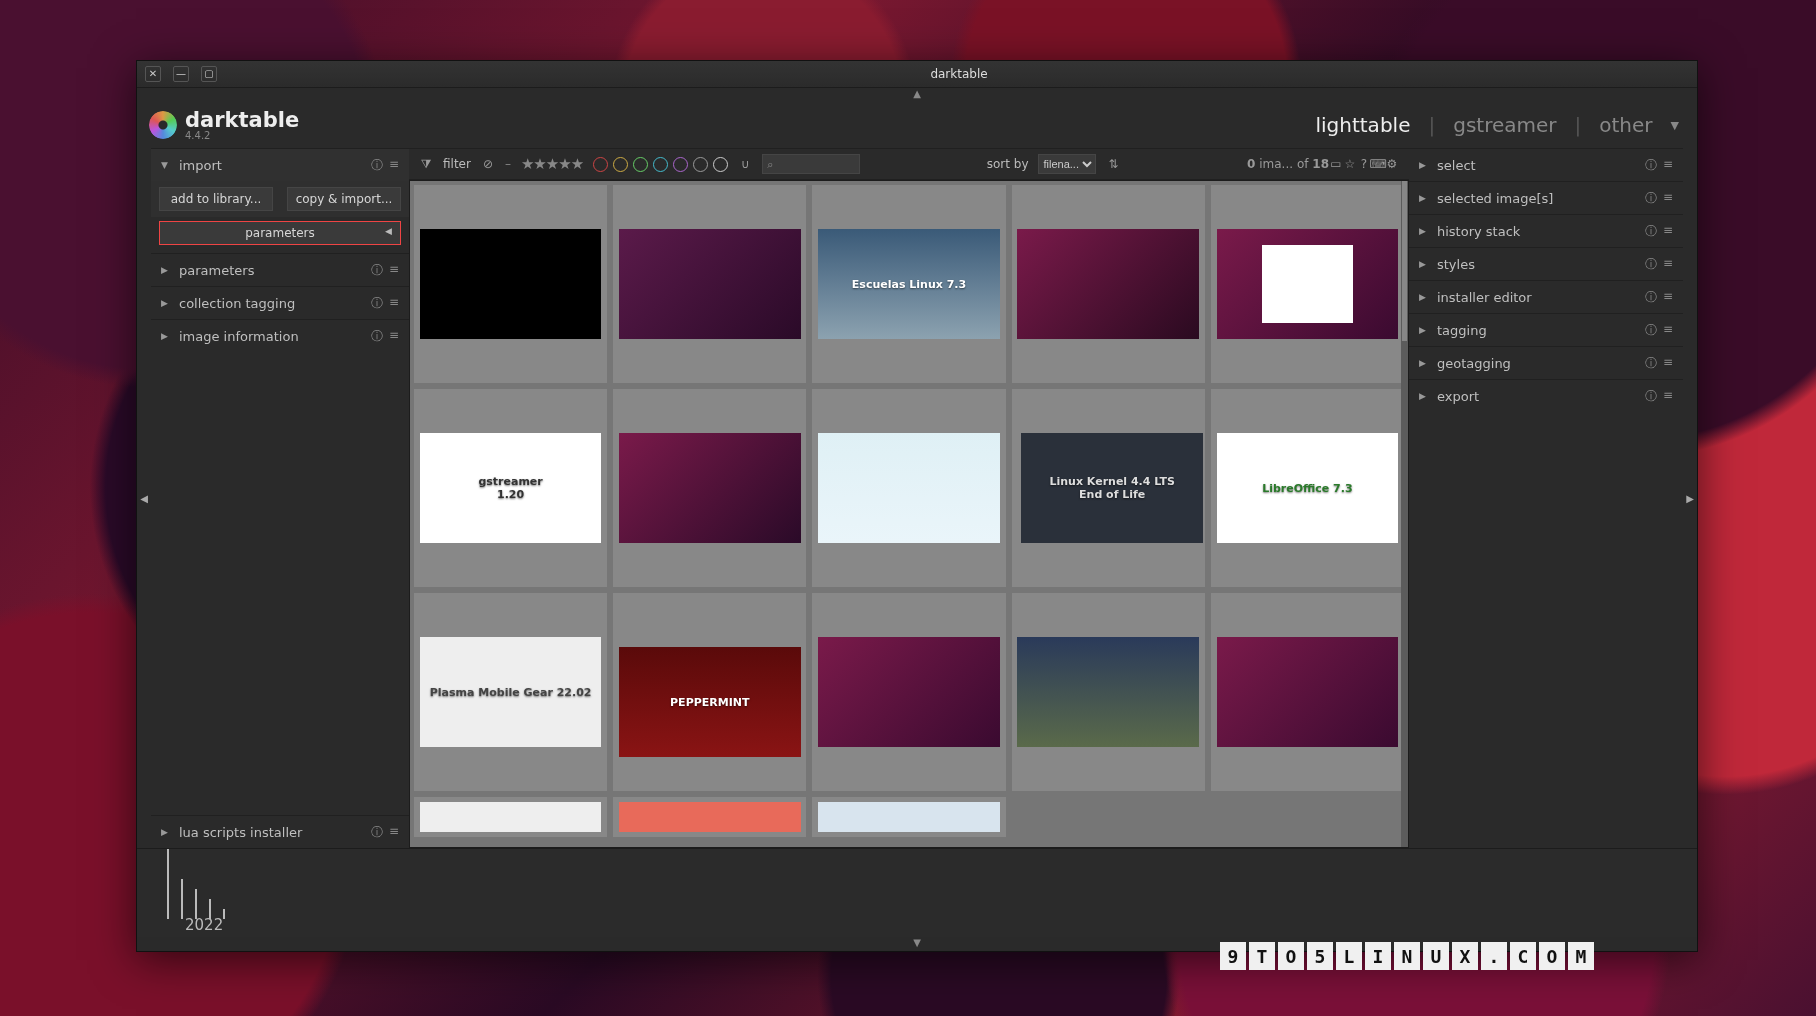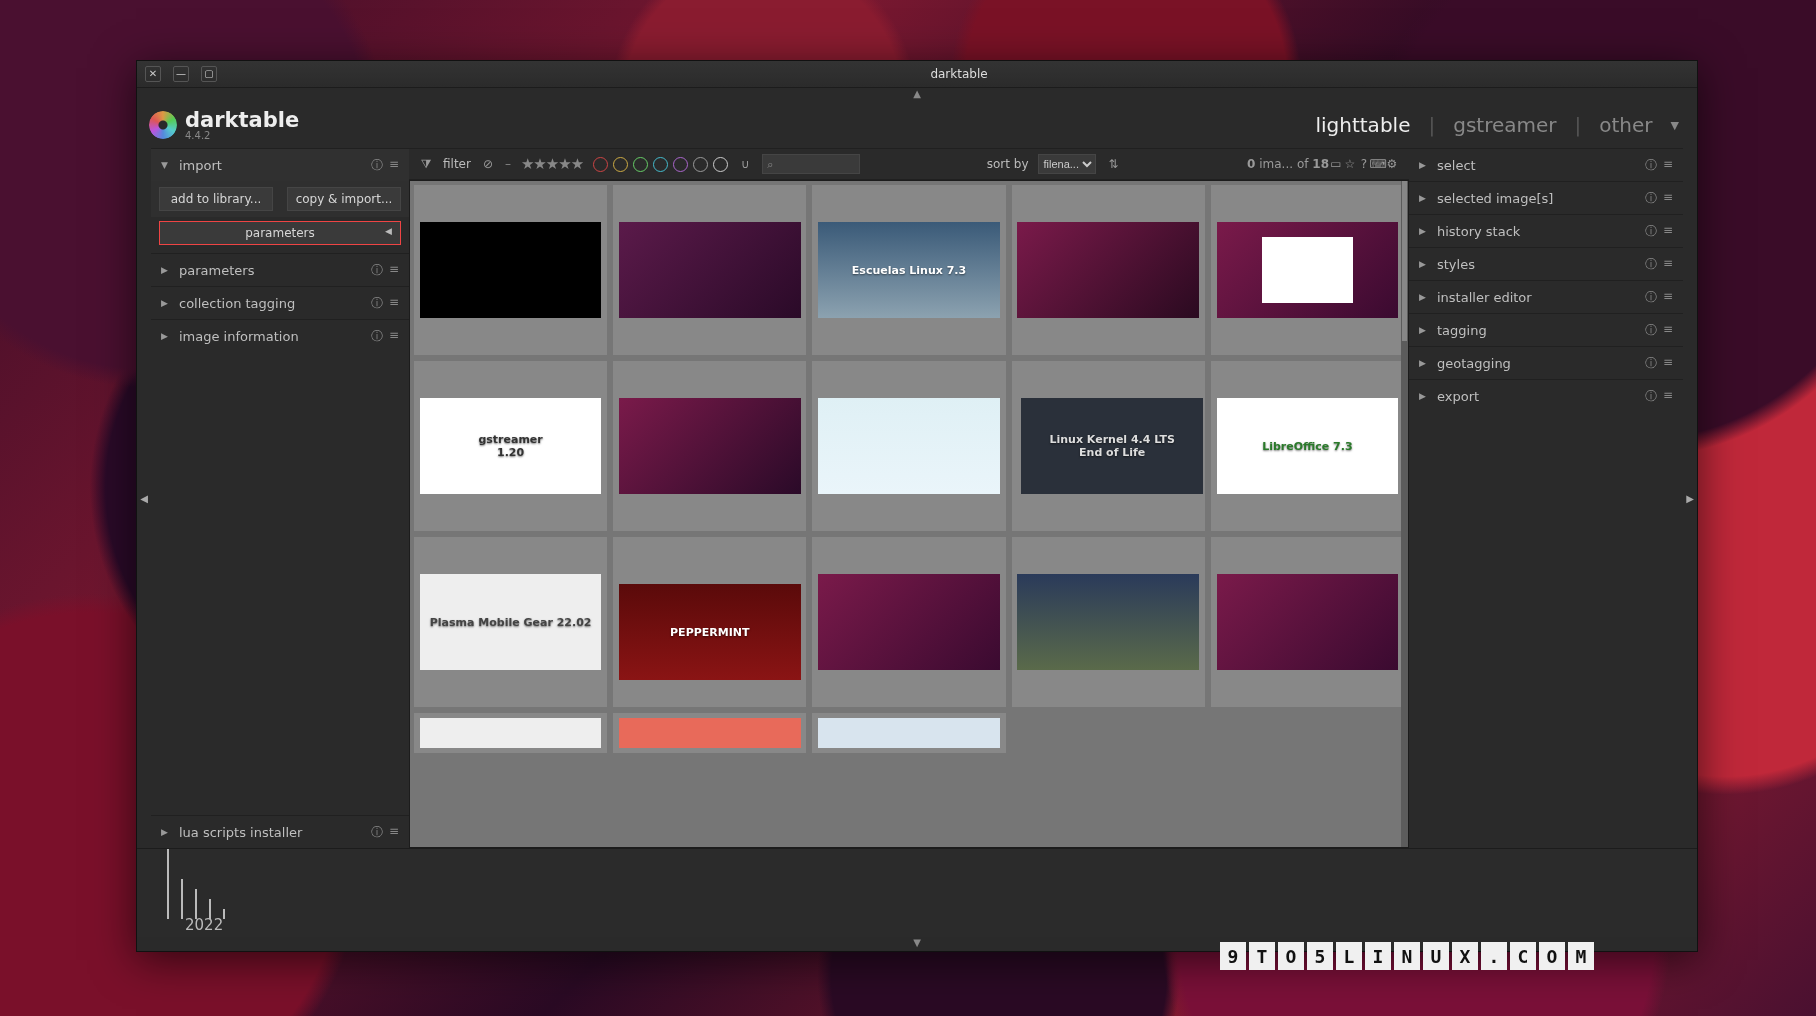--- a/index.html
+++ b/index.html
@@ -46,21 +46,21 @@
   .toolbar{height:30px;display:flex;align-items:center;padding:0 10px;gap:10px;font-size:12px;color:#bbb;border-top:1px solid #202020;border-bottom:1px solid #202020;}
   .toolbar .icn{width:14px;height:14px;display:inline-flex;align-items:center;justify-content:center;color:#9a9a9a;}
   .stars{letter-spacing:-1px;font-size:15px;color:#888;}
   .colordots{display:flex;gap:5px;}
   .colordots span{width:13px;height:13px;border-radius:50%;border:1.5px solid;display:block;}
   .searchbox{flex:1;max-width:88px;height:18px;background:#3a3a3a;border:1px solid #454545;display:flex;align-items:center;padding:0 4px;color:#888;font-size:11px;}
   .sort select{background:#3a3a3a;border:1px solid #454545;color:#ccc;font-size:11px;height:20px;}
   .toolbar .tail{margin-left:auto;display:flex;align-items:center;color:#9a9a9a;}
   .grid-area{flex:1;overflow:hidden;background:#767676;position:relative;border:1px solid #1c1c1c;}
   .grid{display:grid;grid-template-columns:repeat(5,1fr);gap:6px;padding:4px;height:100%;align-content:start;}
-  .cell{background:#888;height:170px;display:flex;align-items:center;justify-content:center;position:relative;}
+  .cell{background:#888;height:198px;display:flex;align-items:center;justify-content:center;position:relative;}
   .thumb{width:94%;height:56%;display:flex;align-items:center;justify-content:center;font-size:11px;color:#fff;text-shadow:0 1px 2px #0008;background-size:cover;background-position:center;}
   .cell.short .thumb{height:30px;}
   .scroll{position:absolute;right:0;top:0;bottom:0;width:7px;background:#5c5c5c;}
   .scroll .bar{position:absolute;left:1px;right:1px;top:0;height:160px;background:#878787;}
   .side-expand{width:14px;background:#2a2a2a;display:flex;align-items:center;justify-content:center;cursor:pointer;}
   .side-expand .tri{font-size:10px;color:#aaa;}
   .timeline{height:88px;background:#2b2b2b;border-top:1px solid #1c1c1c;position:relative;}
   .timeline .bars{position:absolute;left:30px;bottom:18px;display:flex;align-items:flex-end;gap:12px;}
   .timeline .bars div{width:2px;background:#bbb;}
   .timeline .year{position:absolute;left:48px;bottom:3px;font-size:15px;color:#bbb;}

